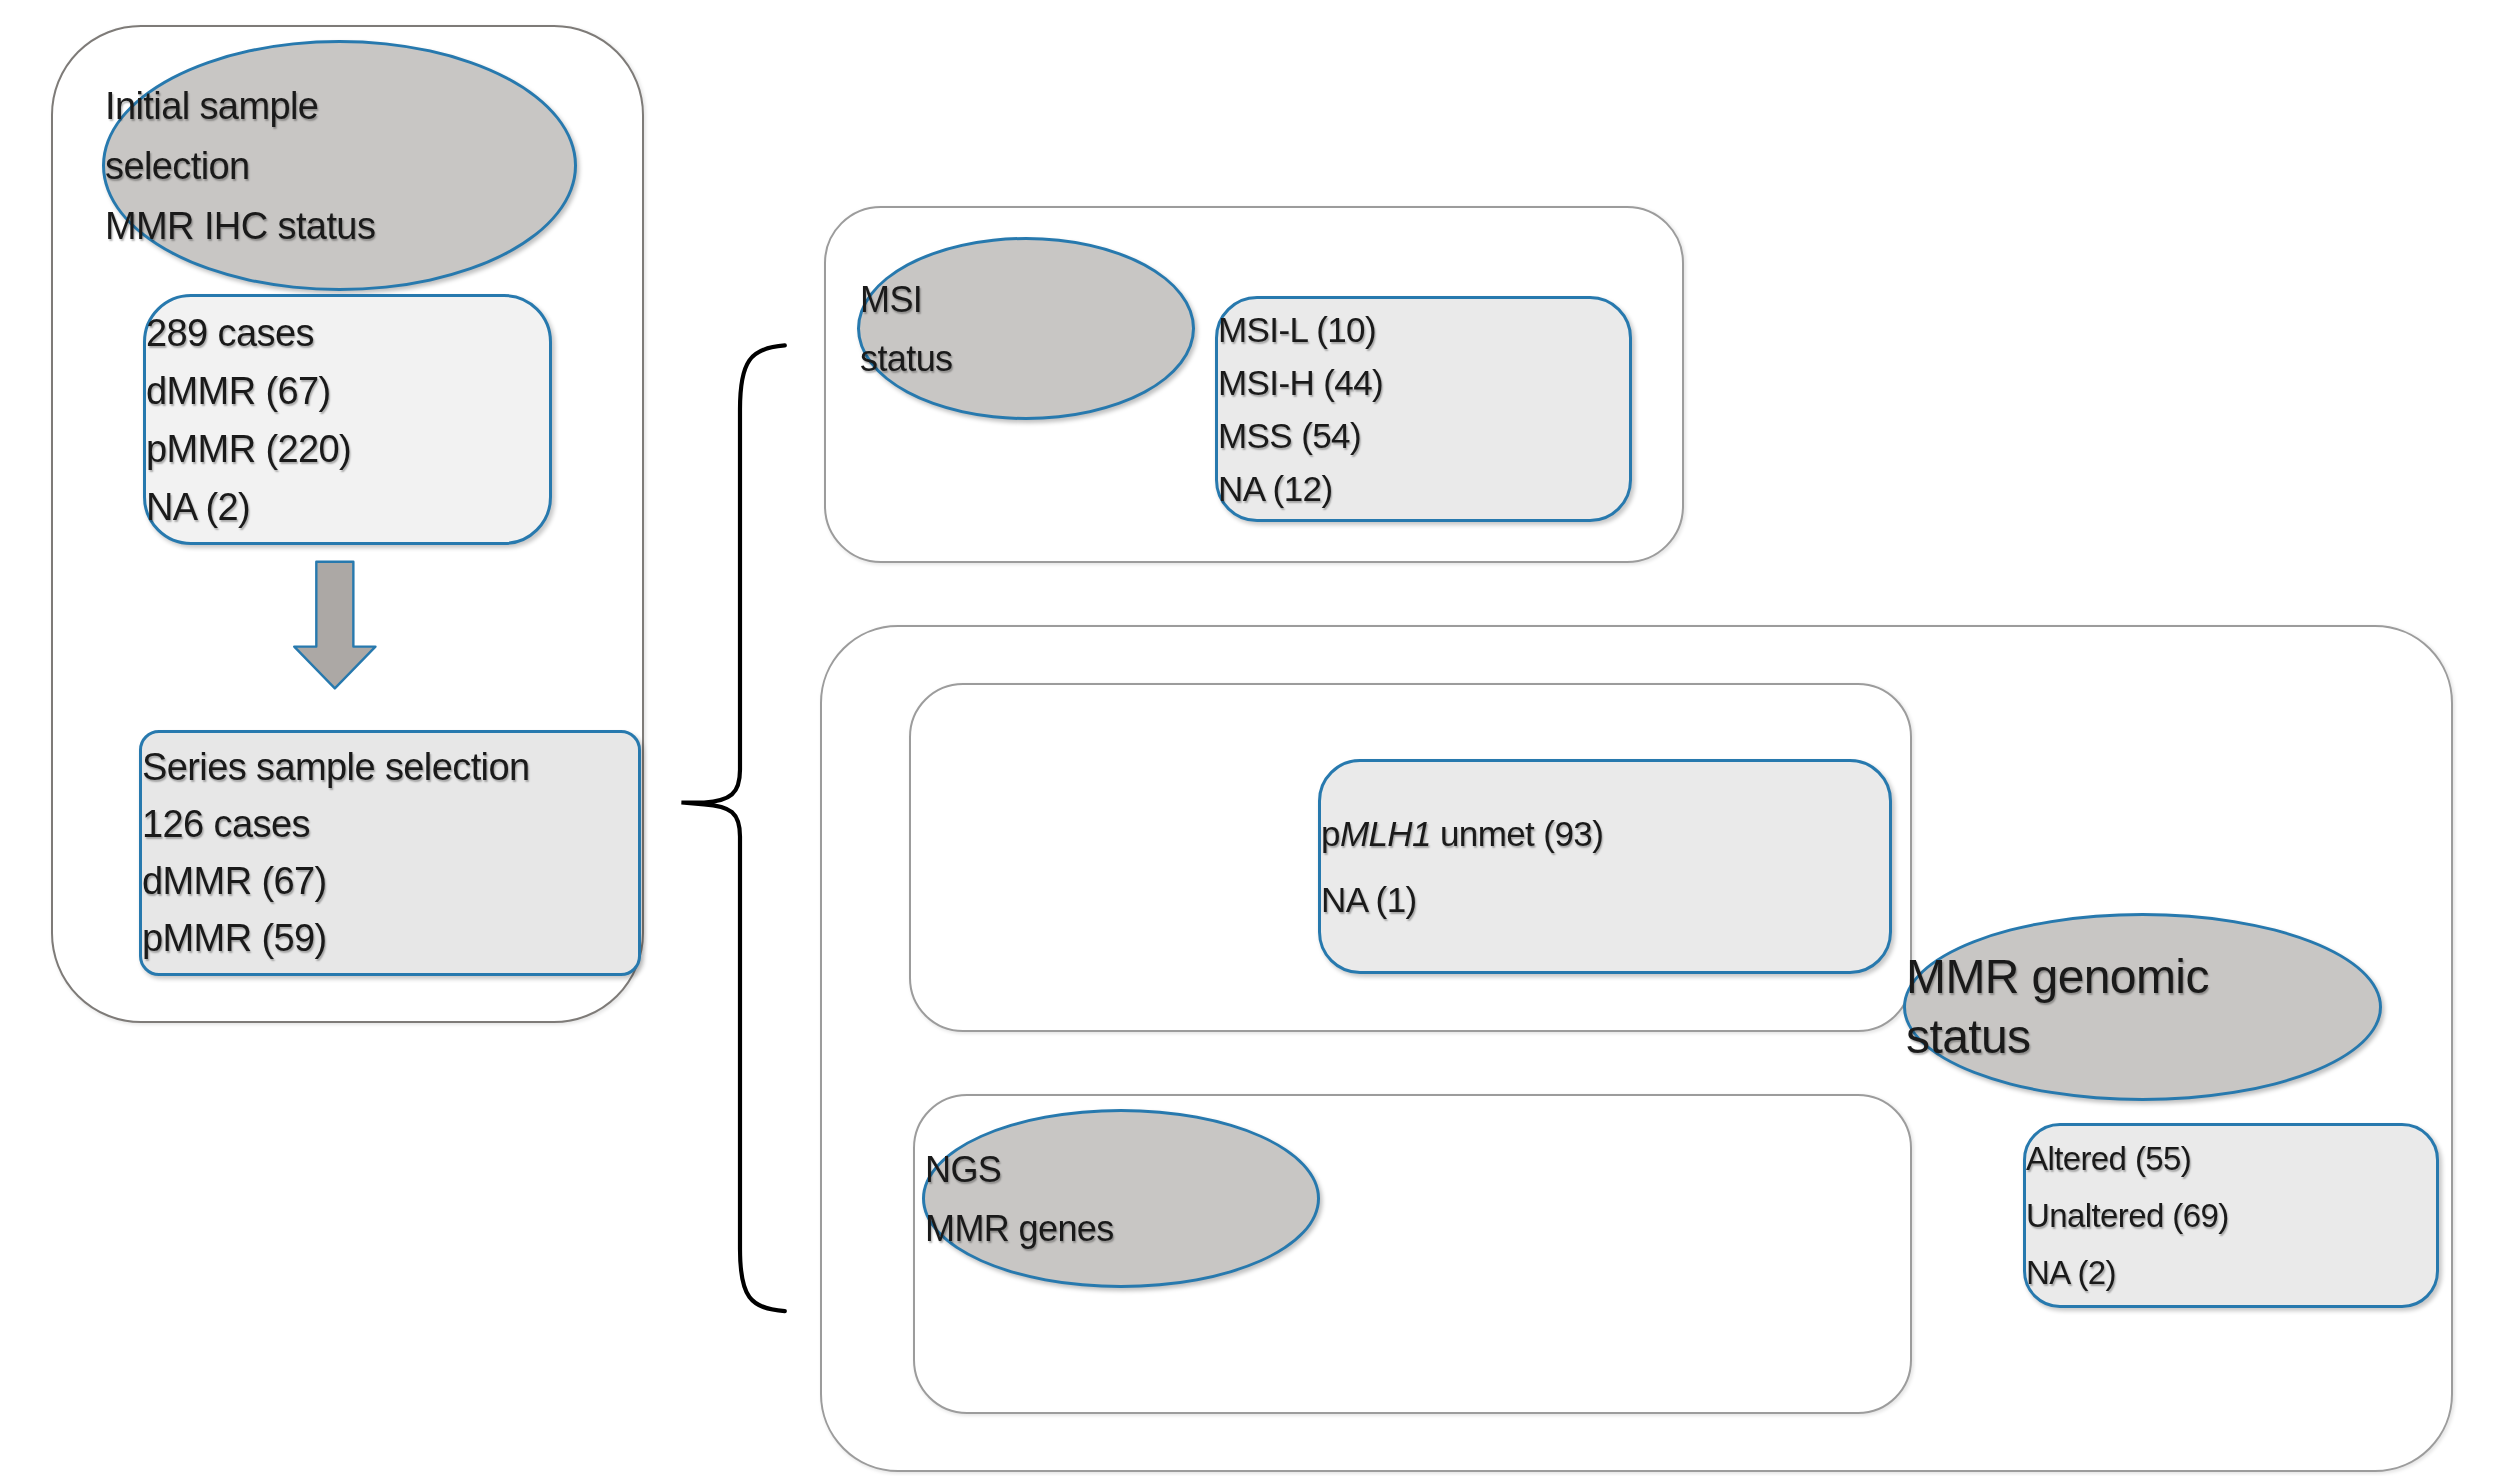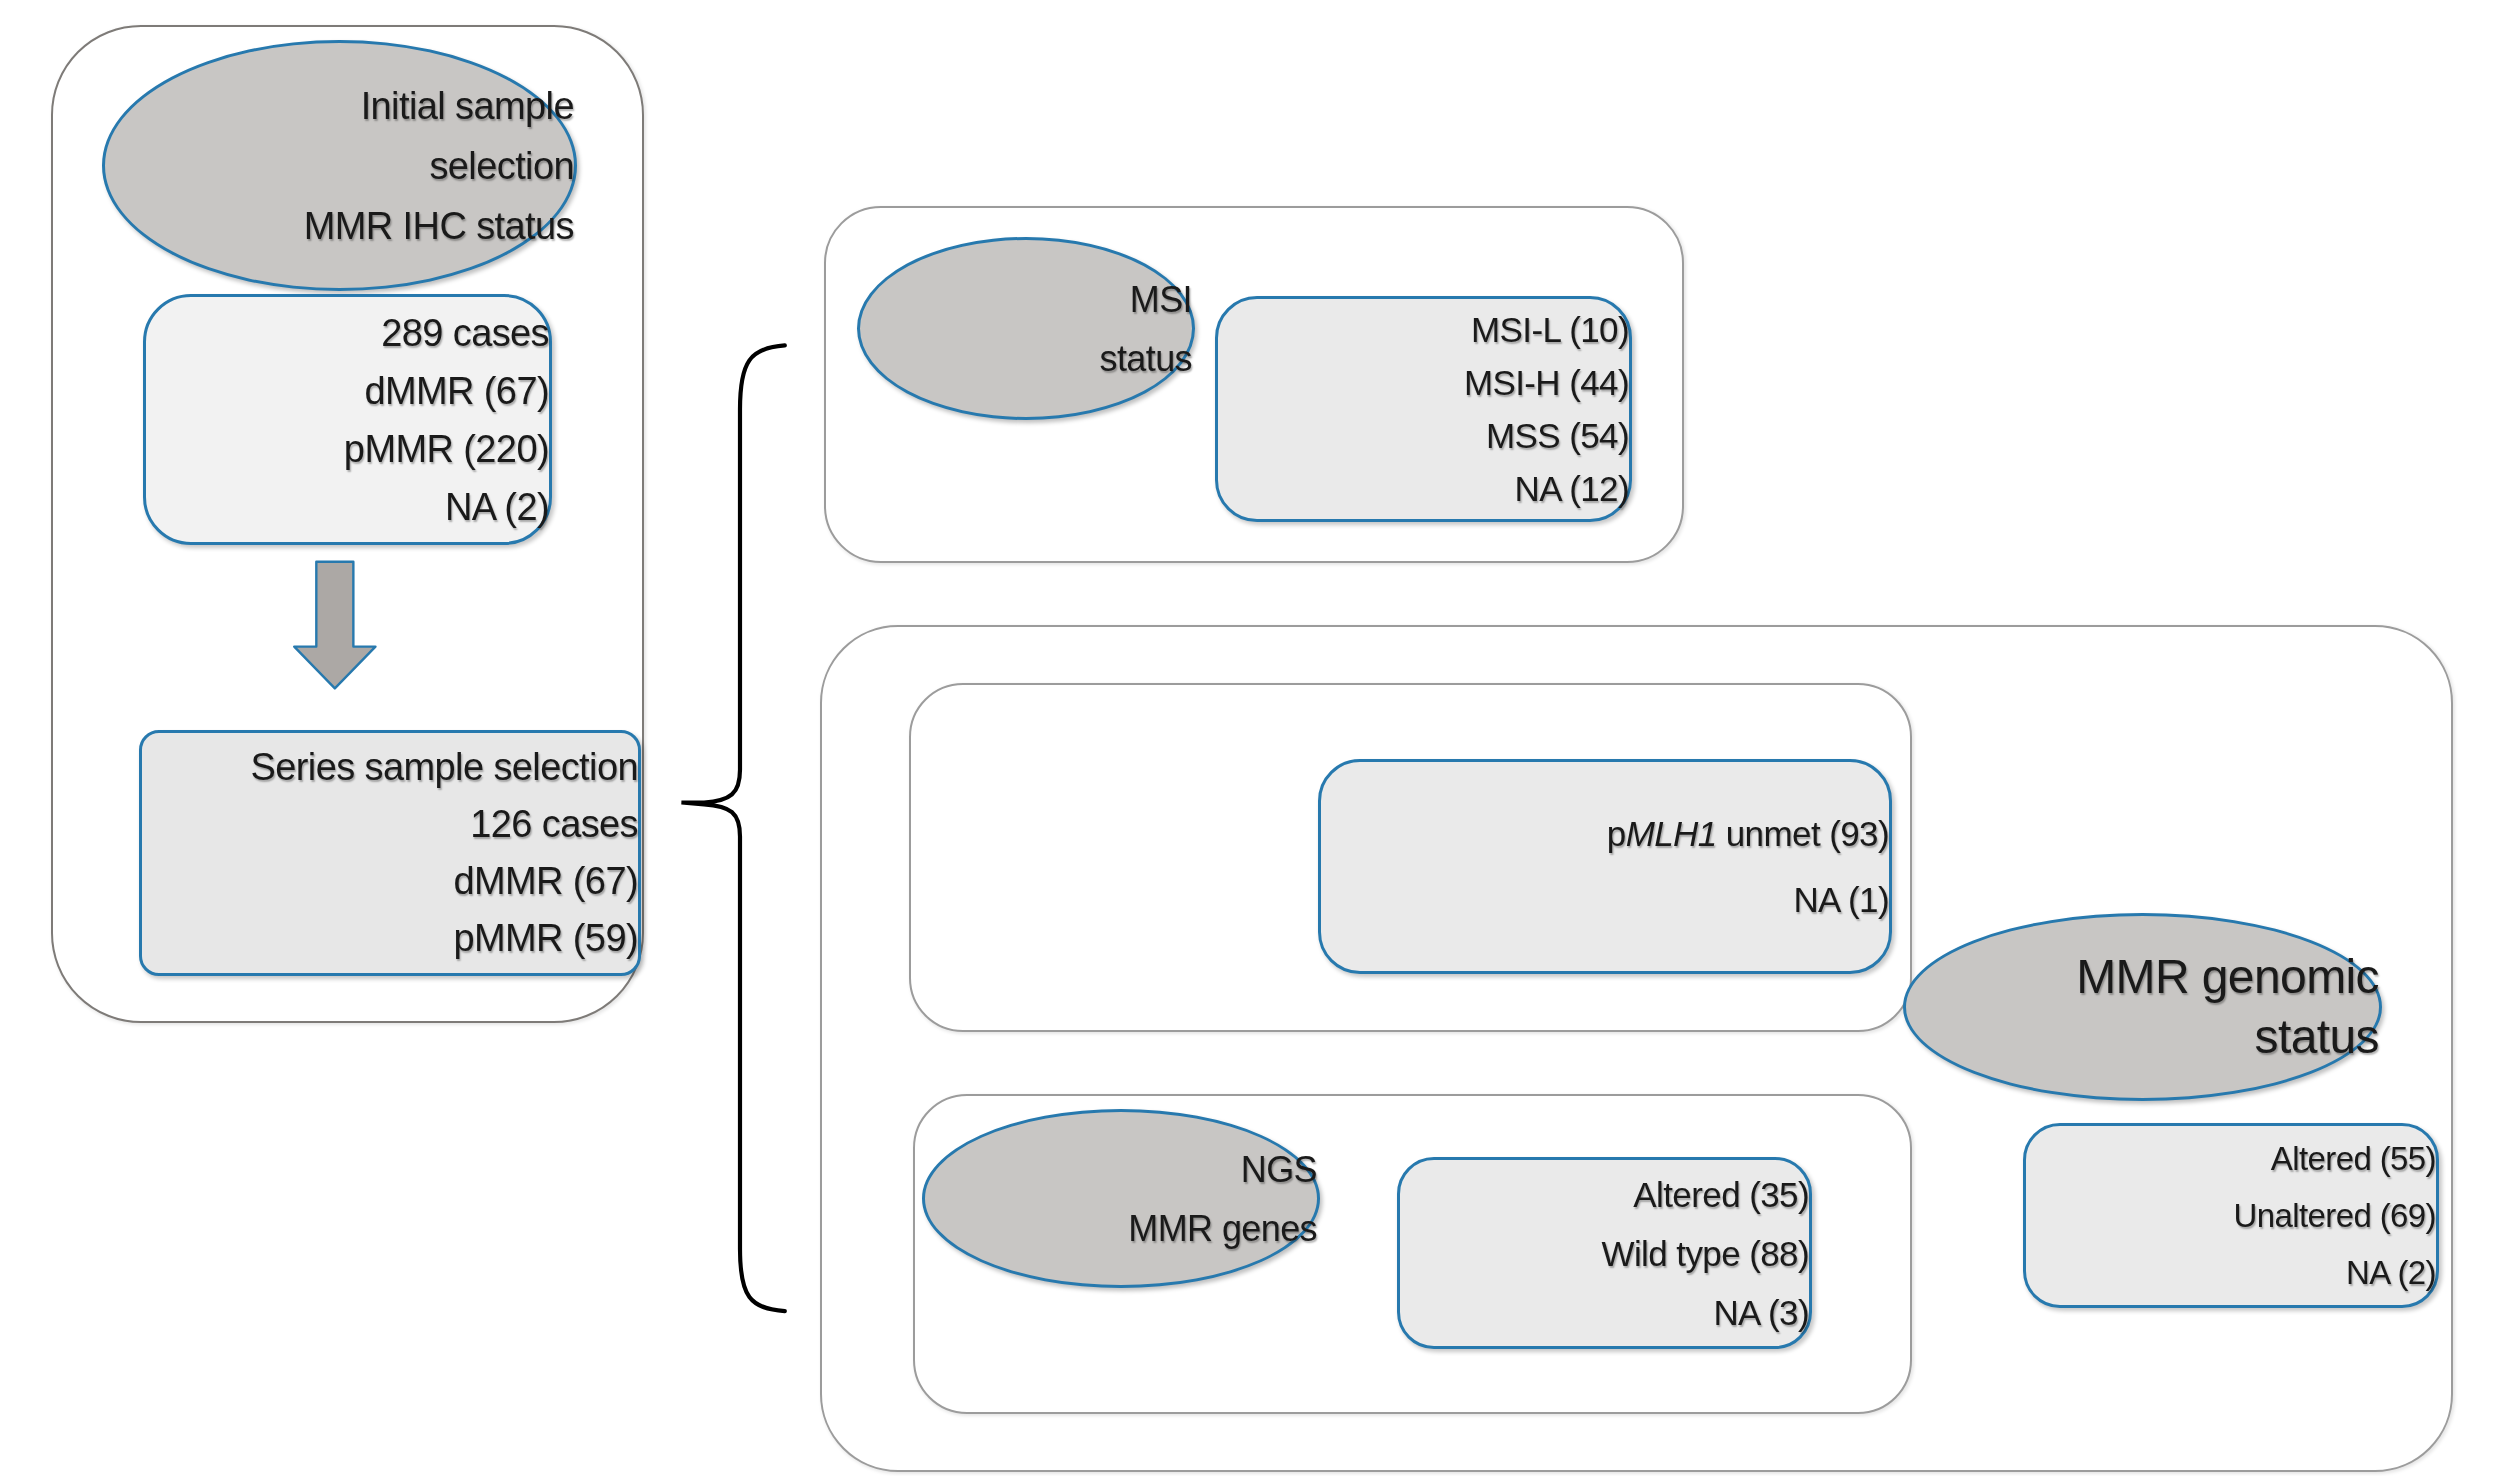--- a/index.html
+++ b/index.html
@@ -20,21 +20,21 @@
     font-family:"Liberation Sans", sans-serif;color:var(--text);
   }
   .container{
     position:absolute;background:#FFFFFF;
     border:2.4px solid var(--container-stroke);
     box-shadow:1.8px 1.8px 3.6px rgba(0,0,0,0.10);
   }
   .container.inner{border-color:var(--inner-container-stroke);}
   .node{
     position:absolute;display:flex;flex-direction:column;
-    align-items:flex-end;justify-content:center;text-align:center;
+    align-items:flex-start;justify-content:center;text-align:center;
     letter-spacing:-0.6px;
     text-shadow:1.2px 1.8px 1.8px rgba(0,0,0,0.30);
   }
   .ellipse{
     border-radius:50%;
     background:var(--ellipse-fill);
     border:3px solid var(--blue-stroke);
     box-shadow:2.4px 3px 4.2px rgba(0,0,0,0.25);
   }
   .bluebox{
@@ -115,25 +115,20 @@
       <span>p</span><span class="it">MLH1</span><span> unmet (93)</span>
     </div>
     <div>NA (1)</div>
   </div>
 
   <div class="node ellipse" style="left:922px;top:1109px;width:392px;height:173px;font-size:36px;line-height:59px;">
     <div>NGS</div>
     <div>MMR genes</div>
   </div>
 
-  <div class="node bluebox" style="left:1397px;top:1157px;width:409px;height:186px;border-radius:37px;font-size:35px;line-height:59px;">
-    <div>Altered (35)</div>
-    <div>Wild type (88)</div>
-    <div>NA (3)</div>
-  </div>
 
   <div class="node ellipse" style="left:1903px;top:913px;width:473px;height:182px;font-size:48px;line-height:60px;">
     <div>MMR genomic</div>
     <div>status</div>
   </div>
 
   <div class="node bluebox" style="left:2023px;top:1123px;width:410px;height:179px;border-radius:37px;font-size:33px;line-height:57px;">
     <div>Altered (55)</div>
     <div>Unaltered (69)</div>
     <div>NA (2)</div>

